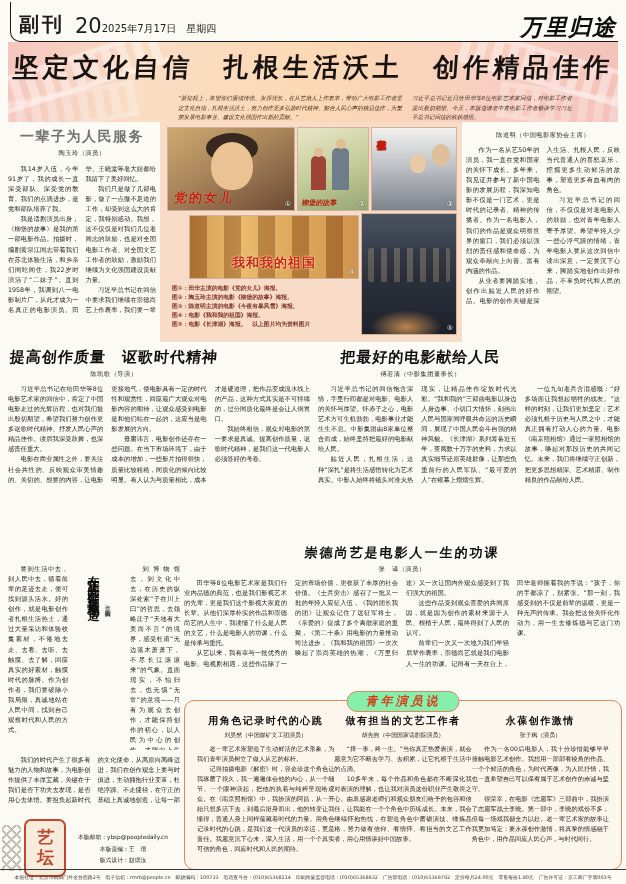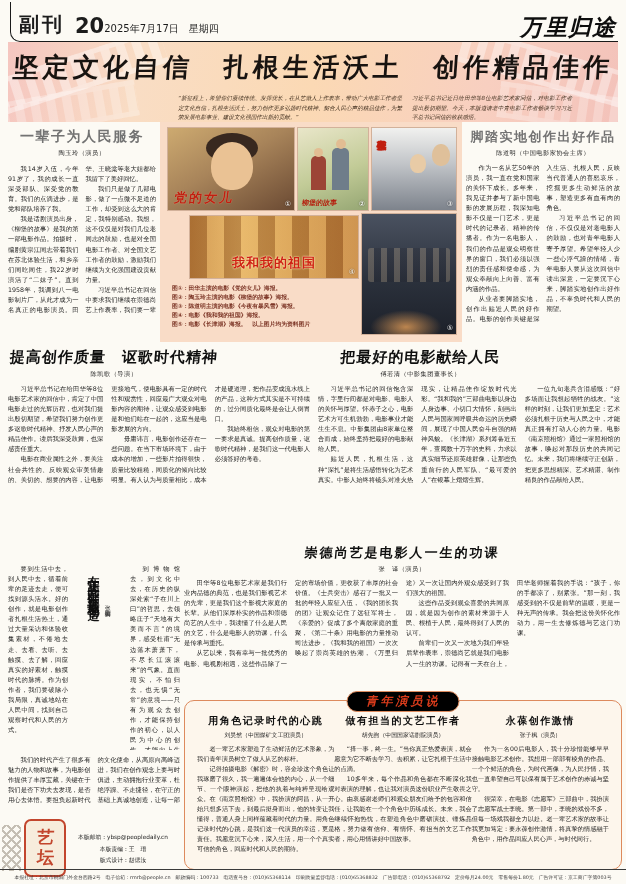--- a/index.html
+++ b/index.html
@@ -4,21 +4,21 @@
 <style>
   html,body{margin:0;padding:0;background:#e8e4dc;}
   #page{position:relative;width:626px;height:884px;background:#fcfaf4;overflow:hidden;
         font-family:"DejaVu Sans",sans-serif;color:#1c1c1c;}
 
   
   .header{position:absolute;left:10px;right:8px;top:2px;height:36px;
           border-left:1.6px solid #1a1a1a;border-bottom:1.8px solid #1a1a1a;
           border-bottom-left-radius:10px;display:flex;align-items:flex-end;padding:0 2px 3px 8px;}
   .section-name{font-size:20px;font-weight:bold;letter-spacing:3px;}
-  .page-no{font-size:21px;font-weight:bold;margin-left:10px;}
+  .page-no{font-size:21px;font-weight:normal;margin-left:10px;}
   .hdr-date{font-size:10px;font-weight:normal;margin-bottom:2px;}
   .masthead{margin-left:auto;font-family:"DejaVu Serif",serif;font-style:italic;font-weight:bold;
             font-size:23px;line-height:1;letter-spacing:1px;color:#0e0e0e;}
 
   
   .banner{position:absolute;left:8px;right:8px;top:42px;height:80px;overflow:hidden;
           background:linear-gradient(100deg,#f5c6c0 0%,#f9ddc4 22%,#fbd9b4 50%,#f8cfc0 78%,#f3c2ba 100%);}
   .strip{position:absolute;height:26px;opacity:.45;
          border-top:5px solid rgba(255,255,255,.9);border-bottom:5px solid rgba(255,255,255,.9);
          background:repeating-linear-gradient(90deg,rgba(255,255,255,.85) 0 9px,transparent 9px 16px);}
@@ -118,21 +118,21 @@
   .p5 .glow{position:absolute;bottom:-10px;left:8px;width:72px;height:34px;
       background:radial-gradient(ellipse at center,rgba(228,158,88,.8),transparent 70%);}
   .captions{position:absolute;left:12px;top:162px;width:186px;font-size:5.8px;font-weight:bold;
             color:#7c3526;line-height:1.55;}
   .captions p{margin:0;text-indent:0;}
 
   
   .youth{position:absolute;left:184px;top:700px;width:436px;height:168px;
          border:1.3px solid #dd8a5d;border-radius:10px;background:#fdf6ec;}
   .youth-label{position:absolute;top:-10px;left:50%;transform:translateX(-50%);
-               background:#000000;border:1.2px solid #dd8a5d;border-radius:12px;padding:1px 18px;
+               background:#86efac;border:1.2px solid #dd8a5d;border-radius:12px;padding:1px 18px;
                color:#d93b1b;font-size:12px;font-weight:bold;letter-spacing:3px;white-space:nowrap;
                font-family:"DejaVu Serif",serif;font-style:italic;}
   .youth-inner{display:flex;gap:0;padding:13px 12px 6px;}
   .youth-col{flex:1;min-width:0;}
   .y-title{font-size:10px;font-weight:bold;text-align:center;letter-spacing:1.5px;color:#101010;}
   .y-author{font-size:5.9px;text-align:center;margin:3px 0 4px;color:#222;}
   .y-body{font-size:6.2px;line-height:1.62;text-align:justify;height:116px;overflow:hidden;}
   .y-body p{margin:0;text-indent:2em;}
 
   
@@ -220,21 +220,20 @@
     <div class="captions">
         <p>图①：田华主演的电影《党的女儿》海报。</p>
         <p>图②：陶玉玲主演的电影《柳堡的故事》海报。</p>
         <p>图③：陈道明主演的电影《今夜有暴风雪》海报。</p>
         <p>图④：电影《我和我的祖国》海报。</p>
         <p>图⑤：电影《长津湖》海报。　以上图片均为资料图片</p>
       </div>
   </div>
 
   <div class="a2">
-    <div class="t-hei">脚踏实地创作出好作品</div>
     <div class="author">陈道明（中国电影家协会主席）</div>
     <div class="body-text">
         <p>作为一名从艺50年的演员，我一直在党和国家的关怀下成长。多年来，我见证并参与了新中国电影的发展历程，我深知电影不仅是一门艺术，更是时代的记录者、精神的传播者。作为一名电影人，我们的作品是观众明察世界的窗口，我们必须以强烈的责任感和使命感，为观众奉献向上向善、富有内涵的作品。</p>
         <p>从业者要脚踏实地，创作出贴近人民的好作品。电影的创作关键是深入生活、扎根人民，反映当代普通人的喜怒哀乐，挖掘更多生动鲜活的故事，塑造更多有血有肉的角色。</p>
         <p>习近平总书记的回信，不仅仅是对老电影人的鼓励，也对青年电影人寄予厚望。希望年轻人少一些心浮气躁的情绪，青年电影人要从这次回信中读出深意，一定要沉下心来，脚踏实地创作出好作品，不辜负时代和人民的期望。</p>
       </div>
   </div>
 
   <div class="a3">
     <div class="t-kai">提高创作质量　讴歌时代精神</div>

